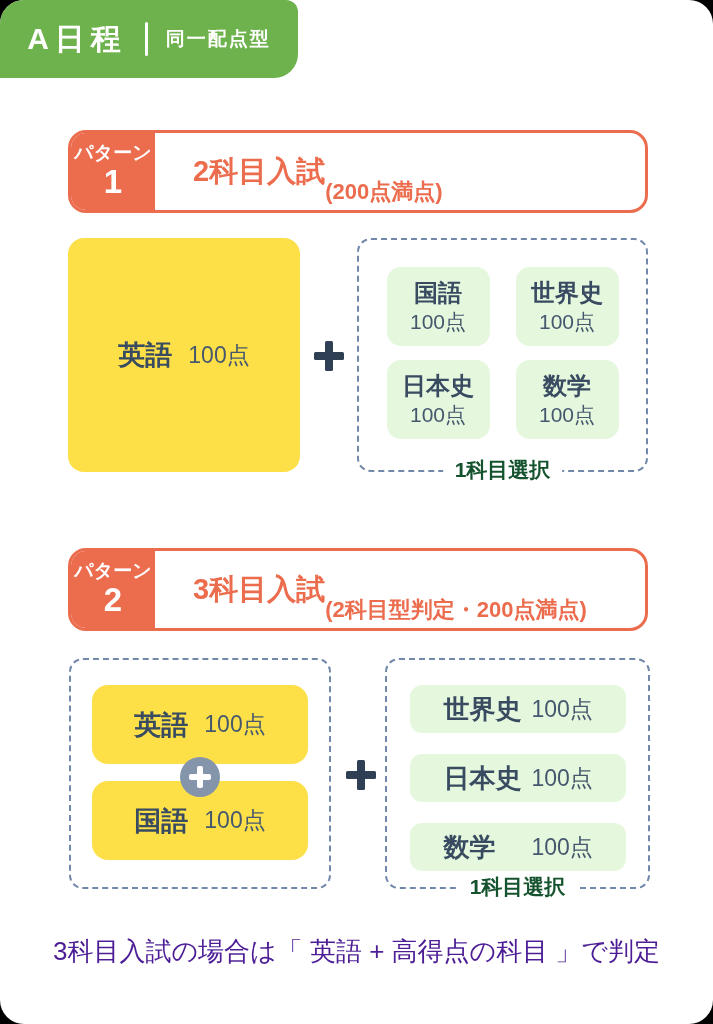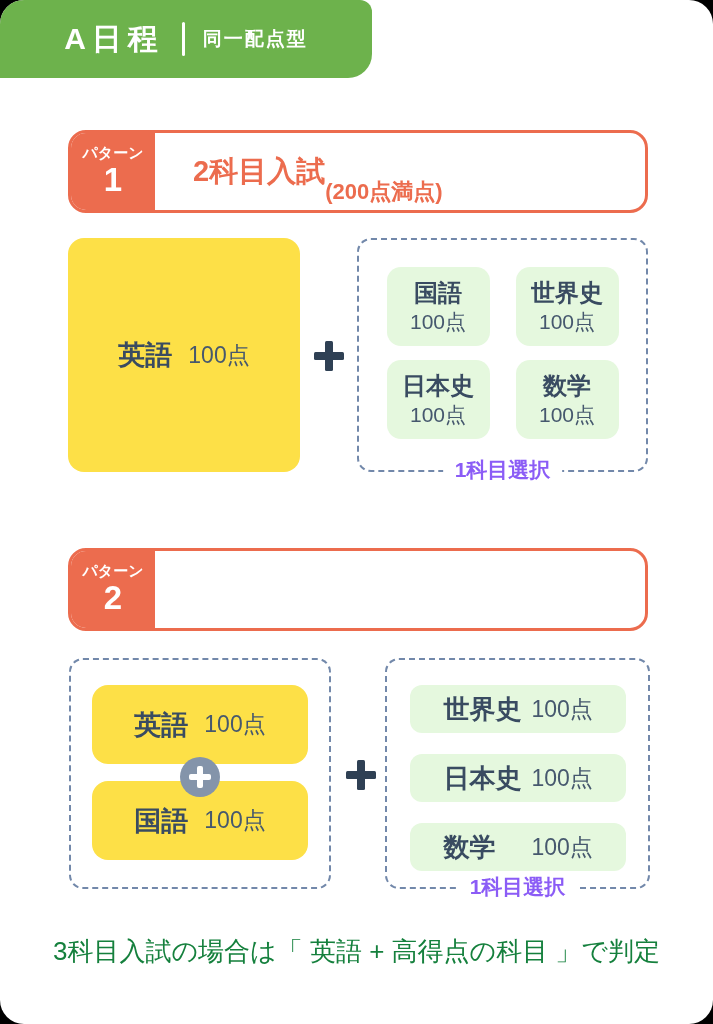--- a/index.html
+++ b/index.html
@@ -14,21 +14,21 @@
     height: 1024px;
     background: #ffffff;
     border-radius: 24px;
     overflow: hidden;
   }
 
   
   .badge {
     position: absolute;
     left: 0; top: 0;
-    width: 372px; height: 78px;
+    width: 298px; height: 78px;
     background: #6db24c;
     border-radius: 0 12px 24px 0;
     display: flex;
     align-items: center;
     justify-content: center;
     gap: 18px;
     color: #ffffff;
   }
   .badge-title {
     font-size: 30px;
@@ -65,21 +65,21 @@
   .pattern-label {
     width: 84px;
     flex: 0 0 84px;
     background: #ec6c4e;
     color: #ffffff;
     display: flex;
     flex-direction: column;
     align-items: center;
     justify-content: center;
   }
-  .pattern-label-text { font-size: 15px; font-weight: 700; line-height: 1.1; }
+  .pattern-label-text { font-size: 19px; font-weight: 700; line-height: 1.1; }
   .pattern-label-number { font-size: 33px; font-weight: 700; line-height: 1.1; }
   .pattern-title {
     display: flex;
     align-items: center;
     gap: 0;
     margin-left: 38px;
     color: #ec6c4e;
     white-space: nowrap;
   }
   .pattern-title-main { font-size: 29px; font-weight: 700; }
@@ -98,21 +98,21 @@
   }
   .choice-label {
     position: absolute;
     bottom: -13px;
     left: 50%;
     transform: translateX(-50%);
     background: #ffffff;
     padding: 0 12px;
     font-size: 21px;
     font-weight: 700;
-    color: #8b5cf6;
+    color: #14532d;
     line-height: 26px;
     white-space: nowrap;
   }
 
   
   .plus-shape { position: absolute; }
   .plus-shape::before, .plus-shape::after {
     content: "";
     position: absolute;
     background: #2f4054;
@@ -216,21 +216,21 @@
   .p2-row .name { width: 88px; font-size: 26px; font-weight: 700; color: #394b61; }
   .p2-row .points { font-size: 23px; color: #46586e; }
 
   
   .note {
     position: absolute;
     left: 0; right: 0;
     top: 934px;
     text-align: center;
     font-size: 26px;
-    color: #15803d;
+    color: #4c1d95;
   }
 </style>
 </head>
 <body>
 
 <div class="card">
 
   <div class="badge">
     <span class="badge-title">A日程</span>
     <span class="badge-divider"></span>
@@ -274,20 +274,24 @@
         <span class="points">100点</span>
       </div>
     </div>
     <div class="choice-label">1科目選択</div>
   </div>
 
   <div class="pattern-header p2-header">
     <div class="pattern-label">
       <span class="pattern-label-text">パターン</span>
       <span class="pattern-label-number">2</span>
+    </div>
+    <div class="pattern-title">
+      <span class="pattern-title-main">3科目入試</span>
+      <span class="pattern-title-note">(2科目型判定・200点満点)</span>
     </div>
   </div>
 
   <div class="dashed-box p2-left">
     <div class="p2-left-inner">
       <div class="p2-subject green-box">
         <span class="subject-name">英語</span>
         <span class="subject-points">100点</span>
       </div>
       <div class="p2-subject green-box">

